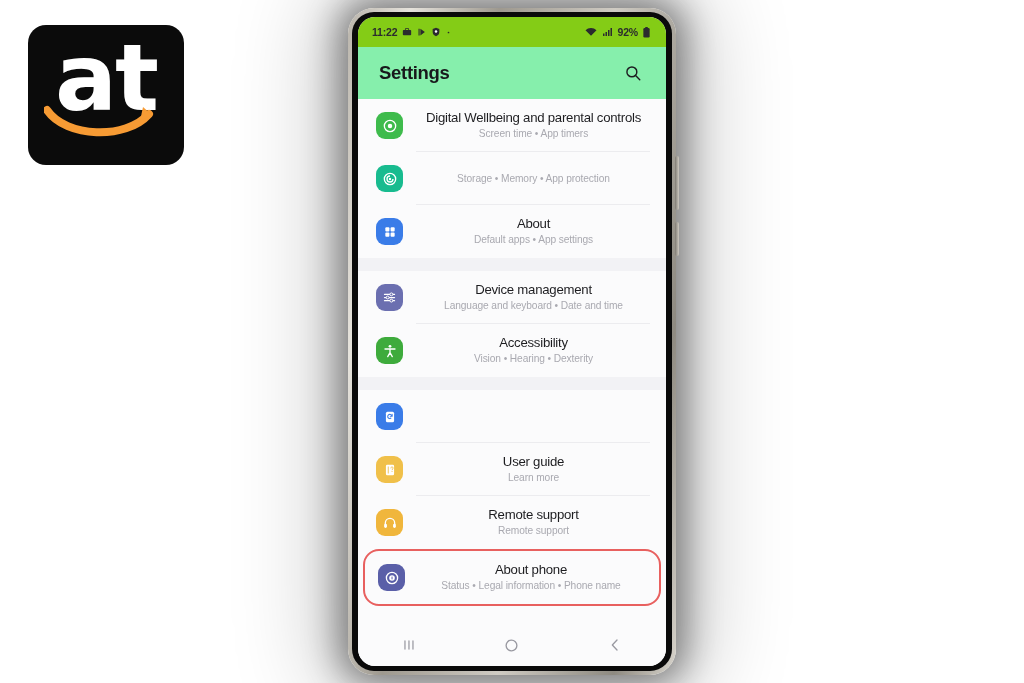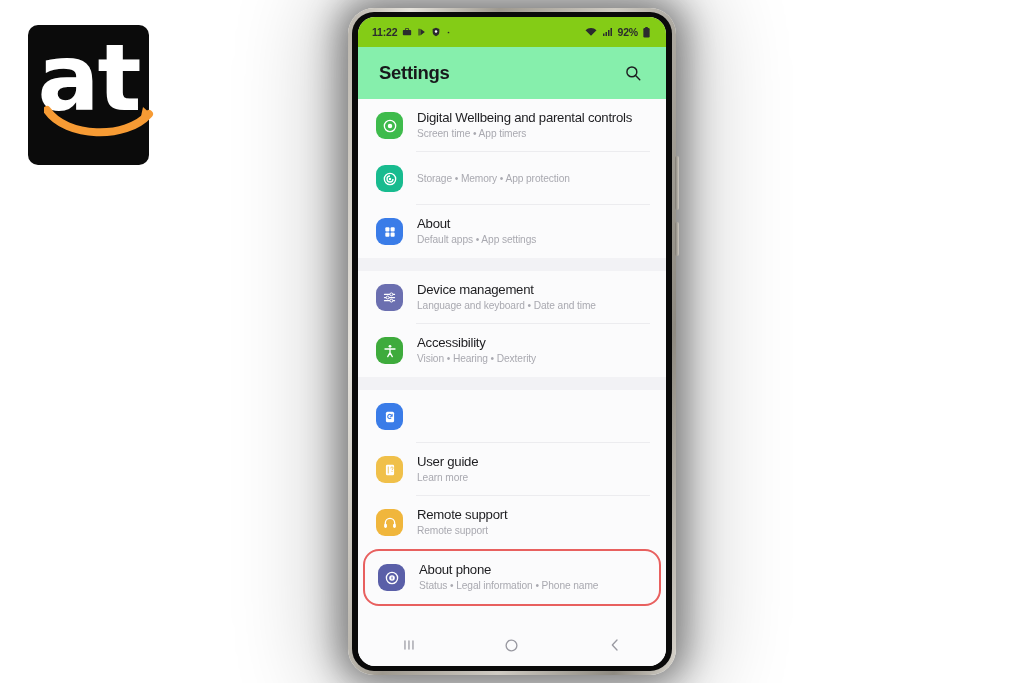--- a/index.html
+++ b/index.html
@@ -13,24 +13,24 @@
     position: relative;
     overflow: hidden;
     font-family: "Liberation Sans", sans-serif;
   }
 
   
   #brand-logo {
     position: absolute;
     left: 28px;
     top: 25px;
-    width: 121px;
+    width: 156px;
     height: 140px;
     background: #0b0b0b;
-    border-radius: 10px;
+    border-radius: 18px;
   }
   #brand-logo .logo-text {
     position: absolute;
     left: 0; right: 0;
     top: 6px;
     text-align: center;
     color: #ffffff;
     font-family: "DejaVu Sans", sans-serif;
     font-weight: 700;
     font-size: 92px;
@@ -174,20 +174,21 @@
     height: 27px;
     border-radius: 9px;
     display: flex;
     align-items: center;
     justify-content: center;
     margin-right: 14px;
   }
   .settings-row .row-text {
     flex: 1 1 auto;
     min-width: 0;
+    text-align: center;
   }
   .settings-row .row-title {
     font-size: 13.2px;
     color: #1d1d20;
     letter-spacing: -0.25px;
     line-height: 1.25;
     white-space: nowrap;
   }
   .settings-row .row-sub {
     font-size: 10.2px;

